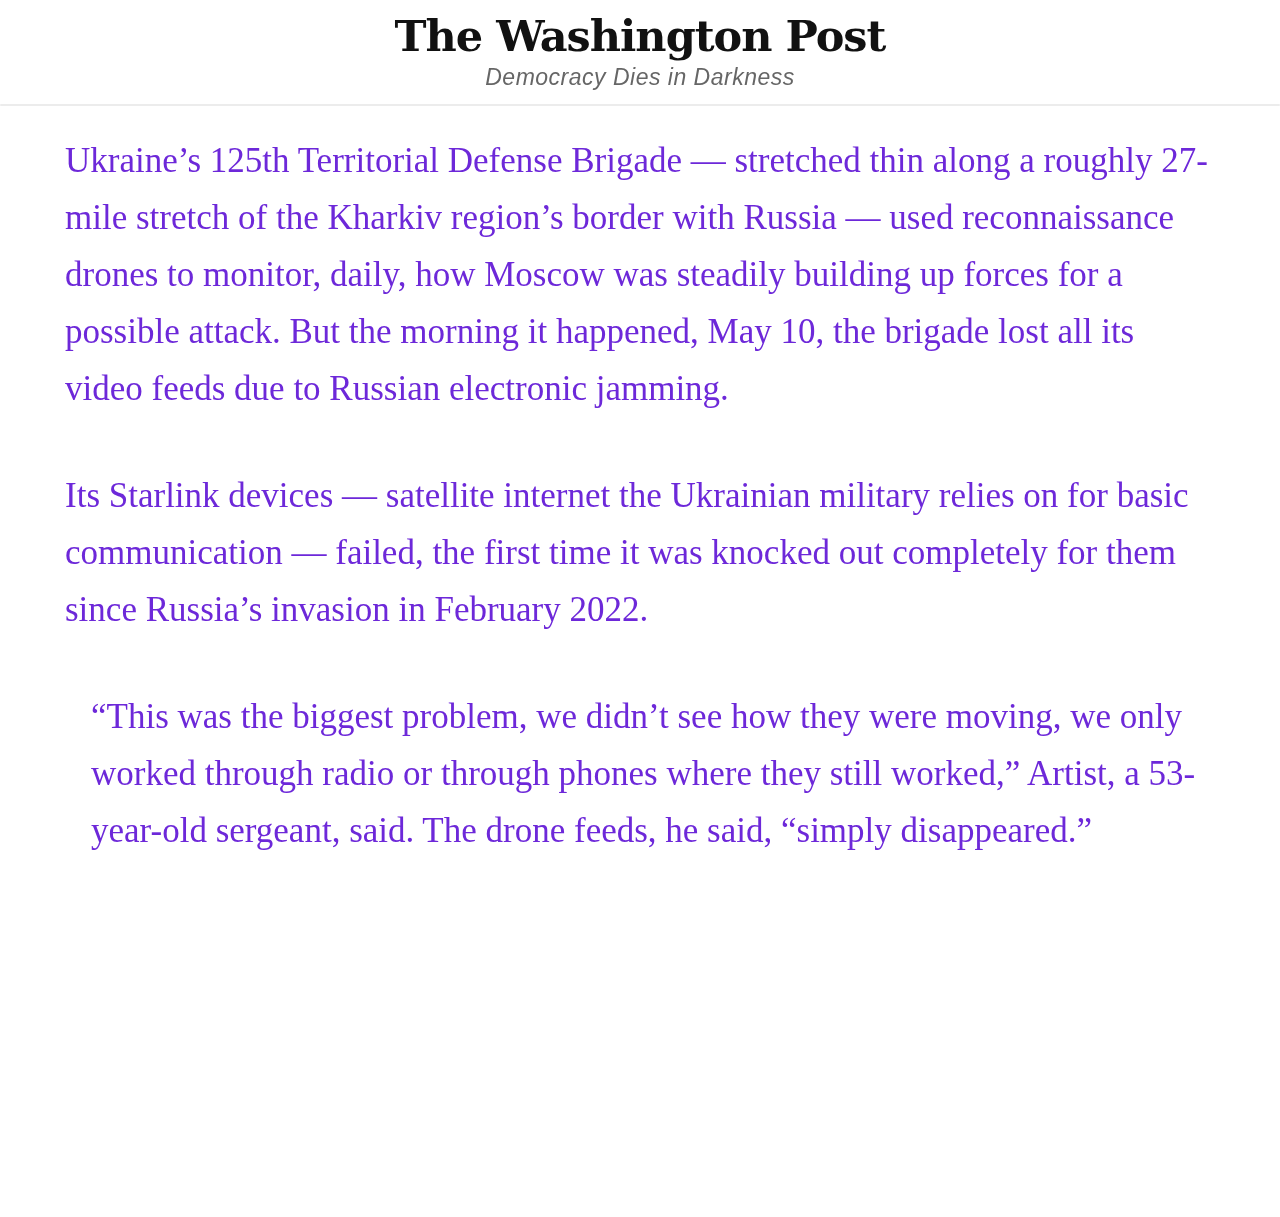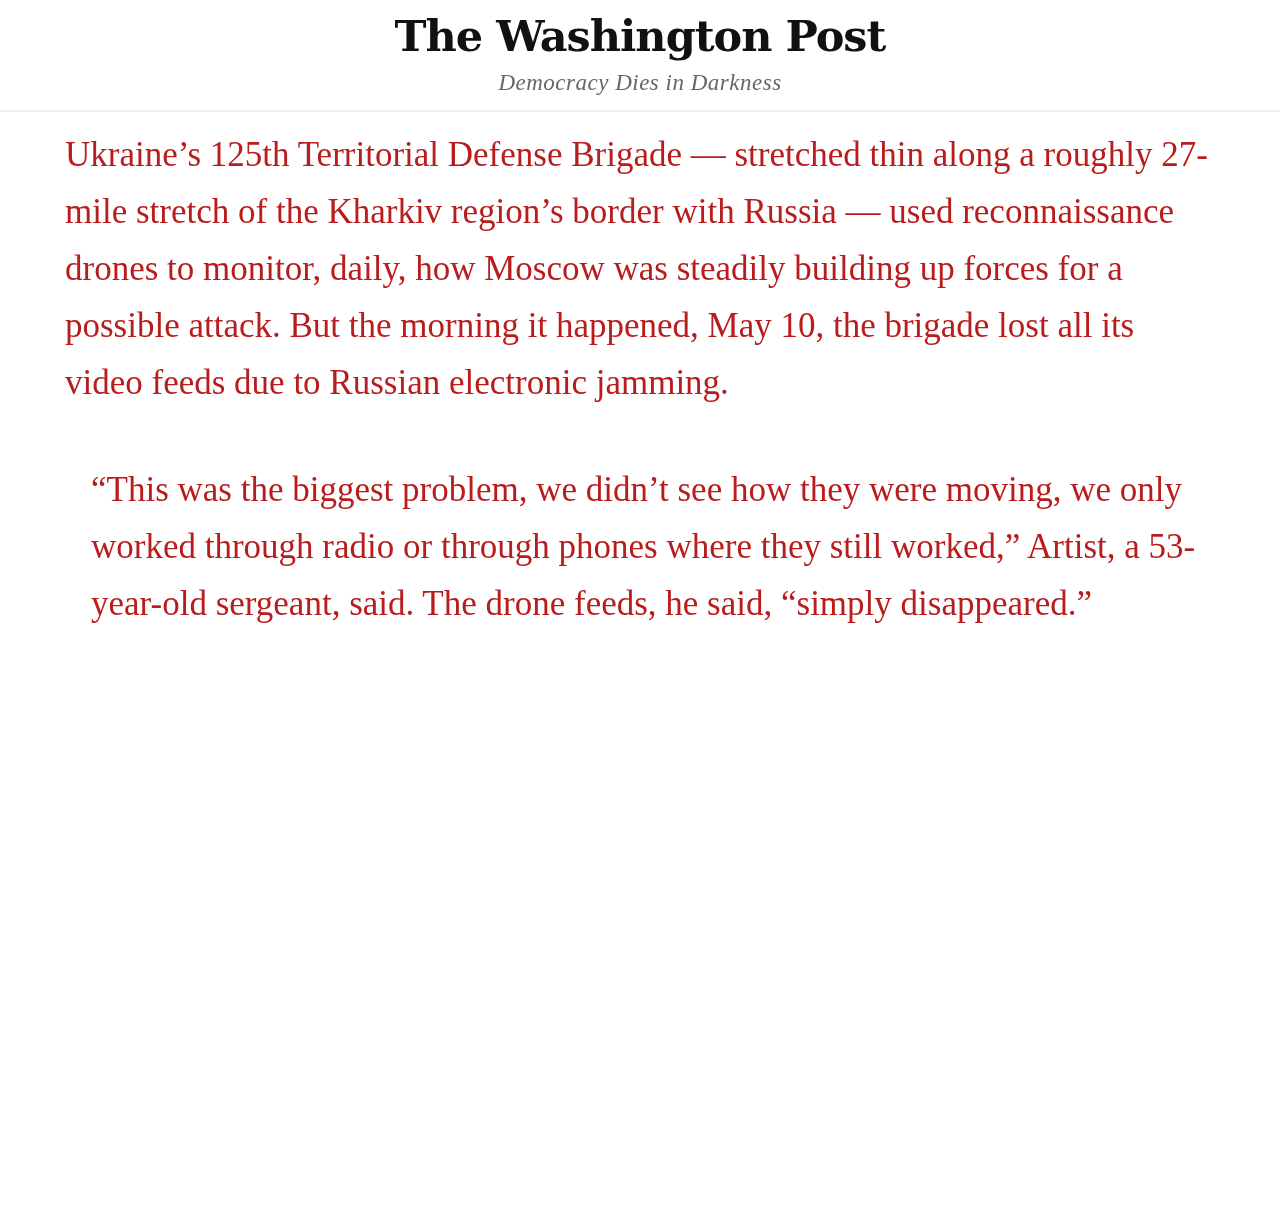--- a/index.html
+++ b/index.html
@@ -20,37 +20,37 @@
     display: inline-block;
     font-family: "DejaVu Serif", "Liberation Serif", serif;
     font-weight: 700;
     font-size: 43px;
     line-height: 48px;
     letter-spacing: -1px;
     color: #111111;
     cursor: pointer;
   }
   .tagline {
-    margin-top: 9px;
-    font-family: Liberation Serif, serif;
+    margin-top: 3px;
+    font-family: Liberation Sans, sans-serif;
     font-style: italic;
     font-size: 23px;
     line-height: 28px;
     letter-spacing: 0.5px;
     color: #666666;
   }
   .divider {
     border: none;
     border-top: 2px solid #ececec;
     width: 100%;
     height: 0;
   }
   .article {
-    padding: 14px 65px 40px 65px;
-    color: #b91c1c;
+    padding: 26px 65px 40px 65px;
+    color: #6d28d9;
   }
   .article p {
     font-size: 35px;
     line-height: 57px;
     margin: 0 0 50px 0;
     text-align: left;
   }
   .article p:last-child { margin-bottom: 0; margin-left: 26px; }
 </style>
 </head>
@@ -60,16 +60,17 @@
 
   <div class="header">
     <div class="masthead">The Washington Post</div>
     <div class="tagline">Democracy Dies in Darkness</div>
   </div>
 
   <hr class="divider">
 
   <div class="article">
     <p>Ukraine’s 125th Territorial Defense Brigade — stretched thin along a roughly 27-mile stretch of the Kharkiv region’s border with Russia — used reconnaissance drones to monitor, daily, how Moscow was steadily building up forces for a possible attack. But the morning it happened, May 10, the brigade lost all its video feeds due to Russian electronic jamming.</p>
+    <p>Its Starlink devices — satellite internet the Ukrainian military relies on for basic communication — failed, the first time it was knocked out completely for them since Russia’s invasion in February 2022.</p>
     <p>“This was the biggest problem, we didn’t see how they were moving, we only worked through radio or through phones where they still worked,” Artist, a 53-year-old sergeant, said. The drone feeds, he said, “simply disappeared.”</p>
   </div>
 
 </div>
 
 </body></html>

